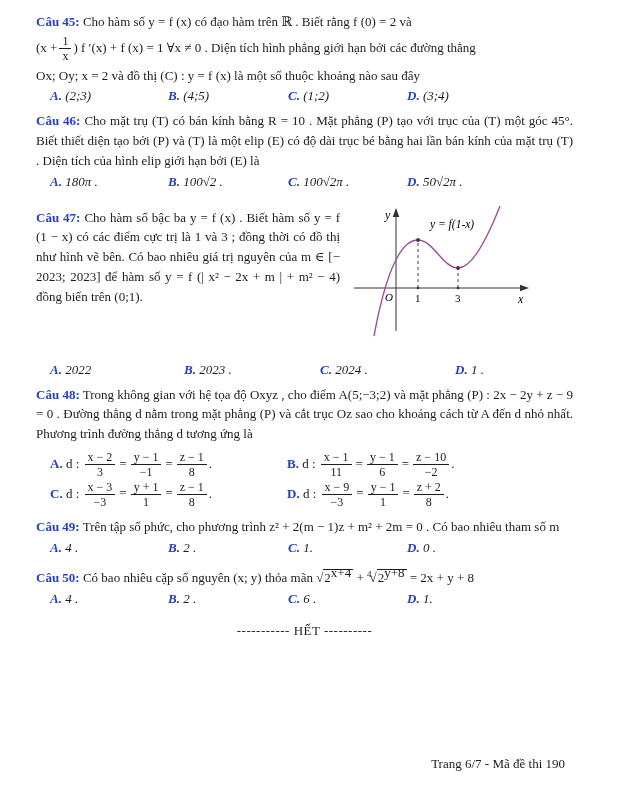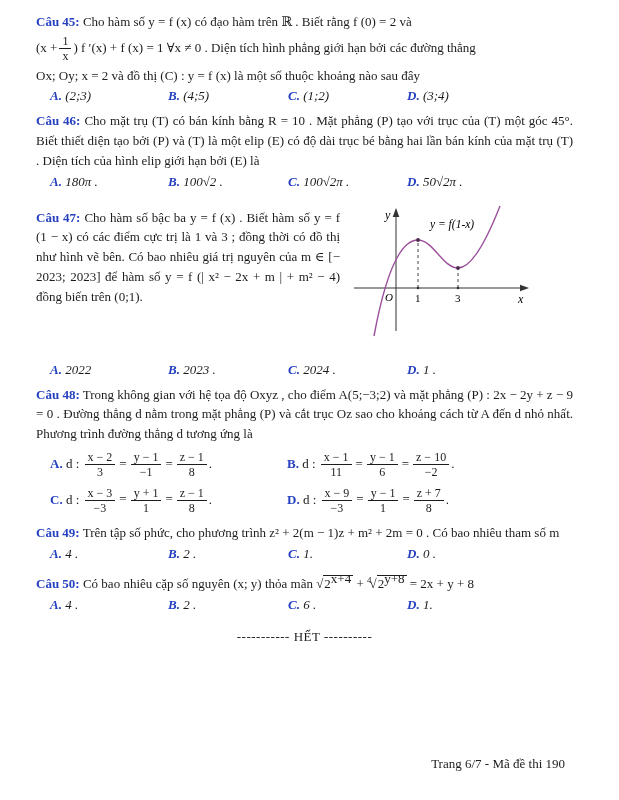--- a/index.html
+++ b/index.html
@@ -21,25 +21,25 @@
   .okey { color:var(--blue); font-weight:bold; }
   
   .frac { display:inline-block; vertical-align:middle; text-align:center; font-size:12px; margin:0 2px; }
   .frac .fn { display:block; border-bottom:1px solid var(--ink); padding:0 3px; line-height:1.2; }
   .frac .fd { display:block; padding:0 3px; line-height:1.2; }
   .mline { line-height:1.2; margin:2px 0; }
   
   .q47row { display:flex; align-items:flex-start; margin-top:18px; }
   .q47text { width:304px; }
   .q47graph { margin-left:10px; margin-top:-4px; flex:0 0 auto; }
-  .q47opts { margin-top:24px; }
+  .q47opts { margin-top:24px;gap:16px; }
   
   .opts48 {
     display:grid; grid-template-columns:237px auto;
-    padding-left:14px; margin:6px 0 8px 0; row-gap:6px;
+    padding-left:14px; margin:6px 0 8px 0; 
   }
   .opt48 { white-space:nowrap; }
   .eq { margin:0 2px; }
   
   .rad { white-space:nowrap; }
   .rad .radbar { border-top:1px solid var(--ink); padding:0 2px 0 1px; }
   .rad .radidx { font-size:9px; vertical-align:0.65em; margin-right:-2px; }
   sup { font-size:13px; }
   .het { text-align:center; margin-top:14px; letter-spacing:0.5px; }
   .footer { position:absolute; right:54px; bottom:28px; font-size:13px; }
@@ -122,21 +122,21 @@
         <span class="frac"><span class="fn">x − 1</span><span class="fd">11</span></span><span class="eq">=</span><span class="frac"><span class="fn">y − 1</span><span class="fd">6</span></span><span class="eq">=</span><span class="frac"><span class="fn">z − 10</span><span class="fd">−2</span></span><span>.</span>
       </div>
       <div class="opt48">
         <span class="okey">C.</span>
         <span>d :</span>
         <span class="frac"><span class="fn">x − 3</span><span class="fd">−3</span></span><span class="eq">=</span><span class="frac"><span class="fn">y + 1</span><span class="fd">1</span></span><span class="eq">=</span><span class="frac"><span class="fn">z − 1</span><span class="fd">8</span></span><span>.</span>
       </div>
       <div class="opt48">
         <span class="okey">D.</span>
         <span>d :</span>
-        <span class="frac"><span class="fn">x − 9</span><span class="fd">−3</span></span><span class="eq">=</span><span class="frac"><span class="fn">y − 1</span><span class="fd">1</span></span><span class="eq">=</span><span class="frac"><span class="fn">z + 7</span><span class="fd">8</span></span><span>.</span>
+        <span class="frac"><span class="fn">x − 9</span><span class="fd">−3</span></span><span class="eq">=</span><span class="frac"><span class="fn">y − 1</span><span class="fd">1</span></span><span class="eq">=</span><span class="frac"><span class="fn">z + 2</span><span class="fd">8</span></span><span>.</span>
       </div>
     </div>
   </div>
 
   <div>
     <p class="qpara"><span class="qlabel">Câu 49:</span> <span>Trên tập số phức, cho phương trình  z² + 2(m − 1)z + m² + 2m = 0 . Có bao nhiêu tham số  m</span></p>
     <div class="opts">
       <div class="opt"><span class="okey">A.</span> <span>4 .</span></div>
       <div class="opt"><span class="okey">B.</span> <span>2 .</span></div>
       <div class="opt"><span class="okey">C.</span> <span>1.</span></div>

